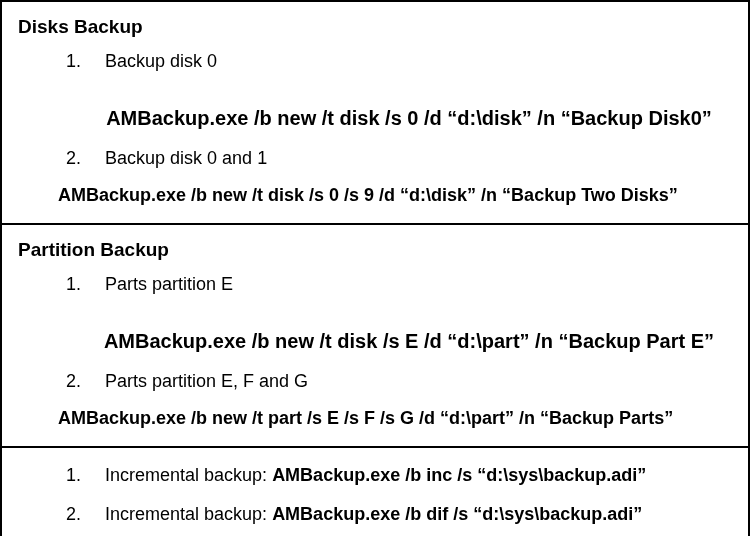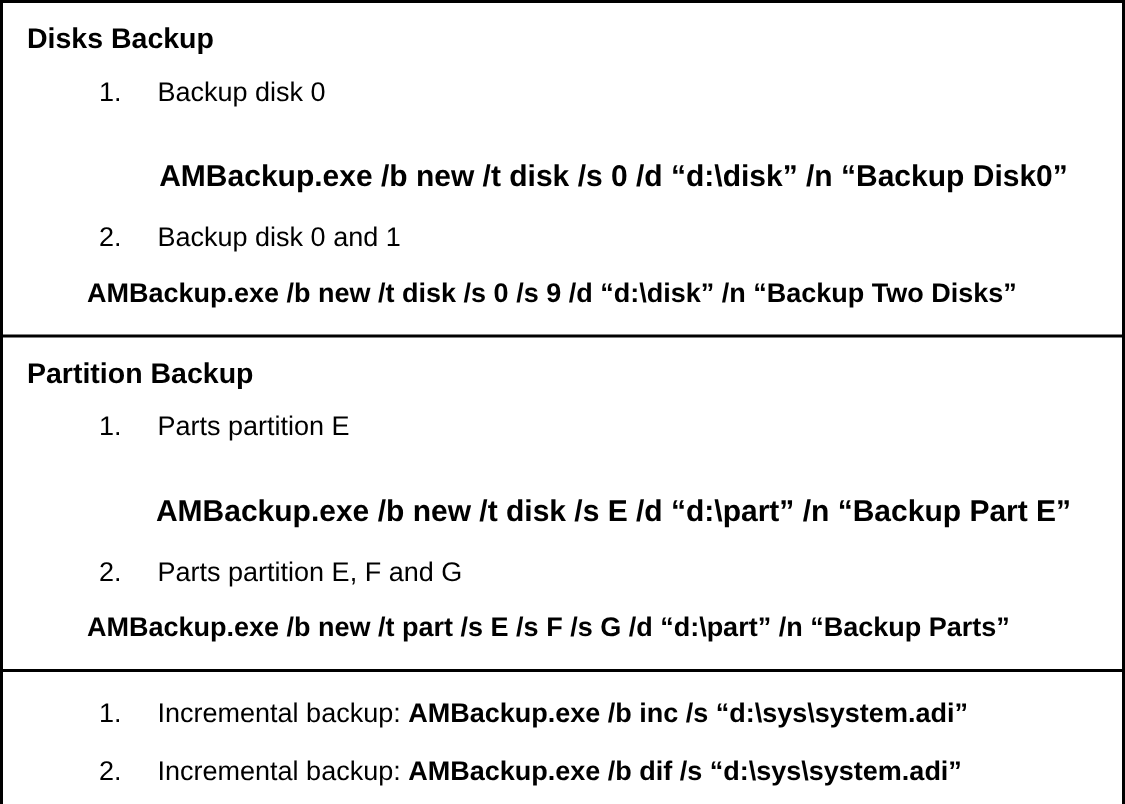--- a/index.html
+++ b/index.html
@@ -92,25 +92,25 @@
     <div class="item">
       <span class="num">2.</span>
       <span class="item-label">Parts partition E, F and G</span>
       <div class="cmd-block-wide">AMBackup.exe /b new /t part /s E /s F /s G /d “d:\part” /n “Backup Parts”</div>
     </div>
   </div>
 
   <div class="section">
     <div class="item">
       <span class="num">1.</span>
-      <span class="item-label">Incremental backup: </span><span class="cmd-inline">AMBackup.exe /b inc /s “d:\sys\system.adi”</span>
+      <span class="item-label">Incremental backup: </span><span class="cmd-inline">AMBackup.exe /b inc /s “d:\sys\backup.adi”</span>
     </div>
     <div class="item">
       <span class="num">2.</span>
-      <span class="item-label">Incremental backup: </span><span class="cmd-inline">AMBackup.exe /b dif /s “d:\sys\system.adi”</span>
+      <span class="item-label">Incremental backup: </span><span class="cmd-inline">AMBackup.exe /b dif /s “d:\sys\backup.adi”</span>
     </div>
     <div class="item">
       <span class="num">3.</span>
       <span class="item-label">Incremental backup with password:</span><span class="cmd-inline"></span>
     </div>
   </div>
 
 </div>
 
 </body></html>

